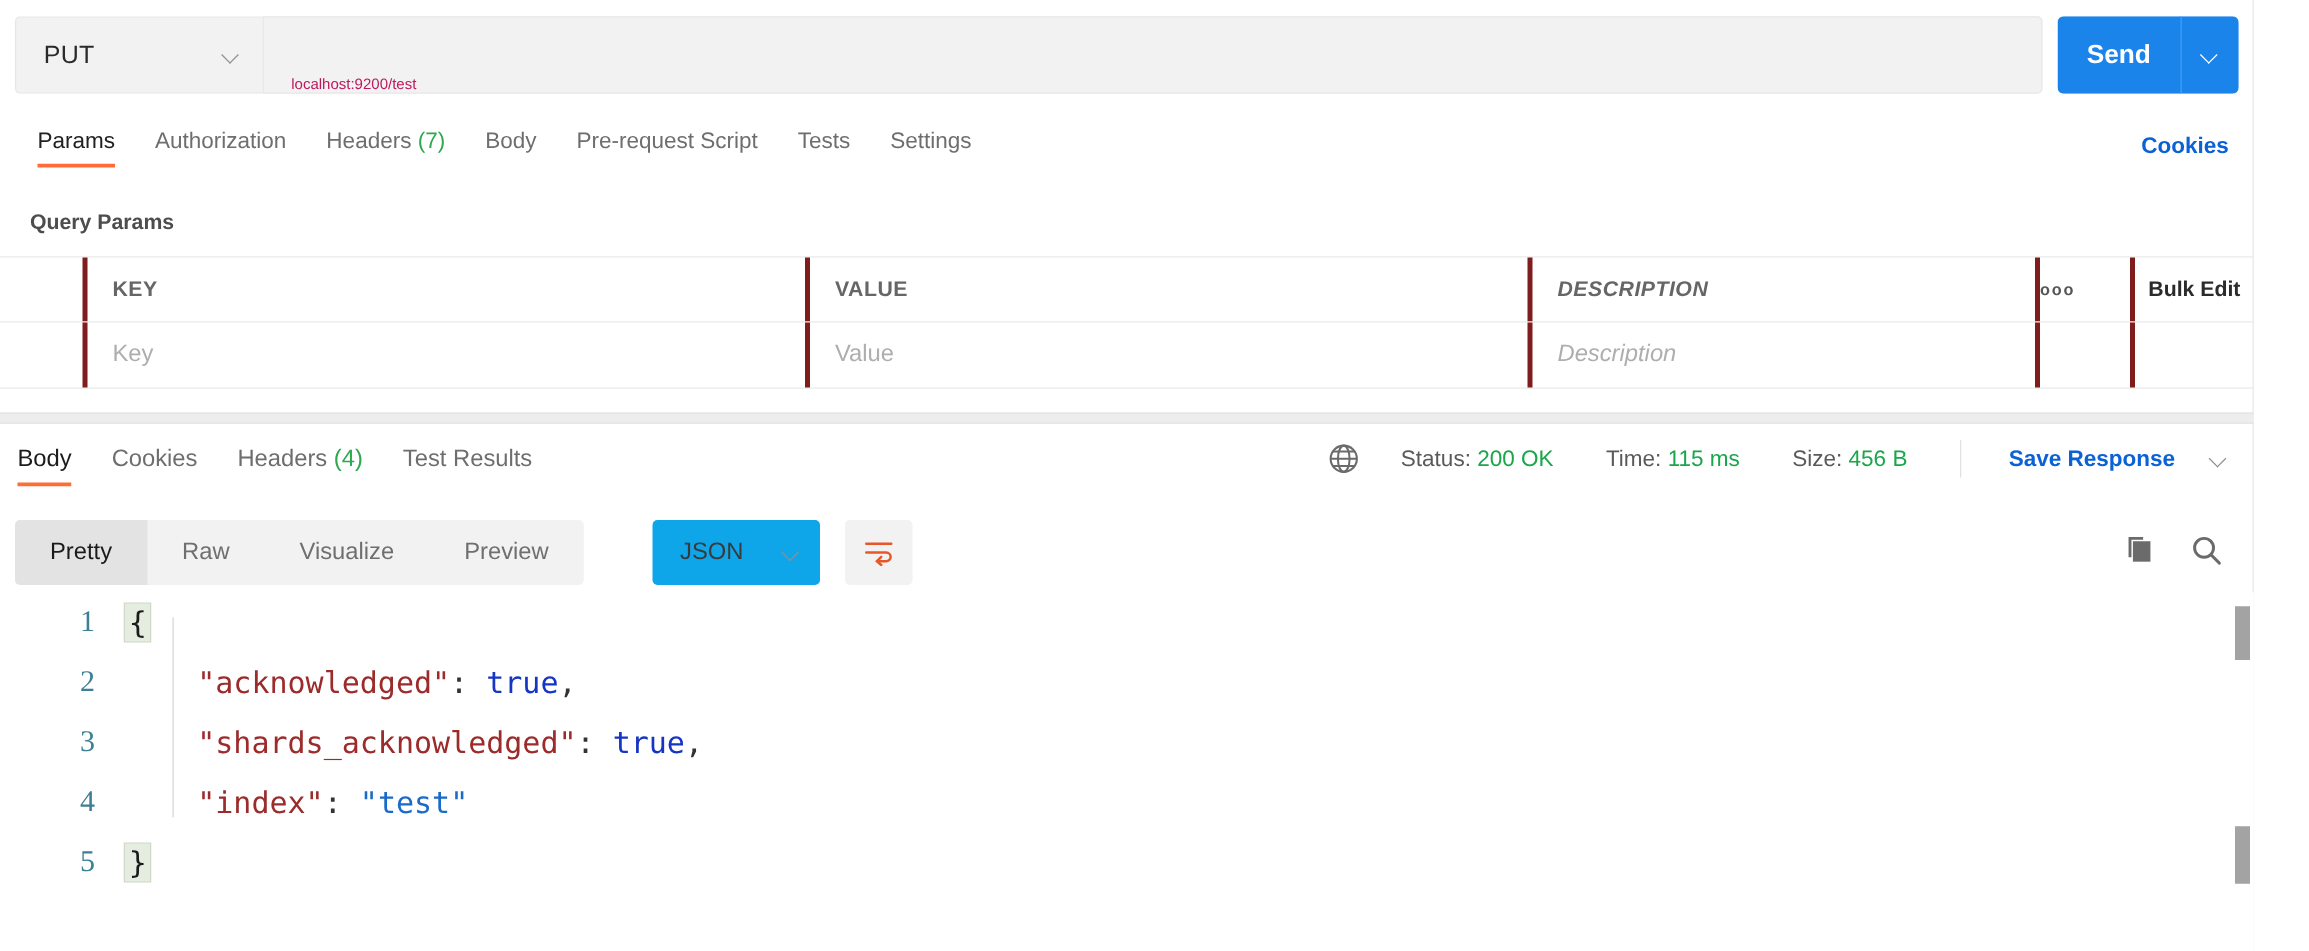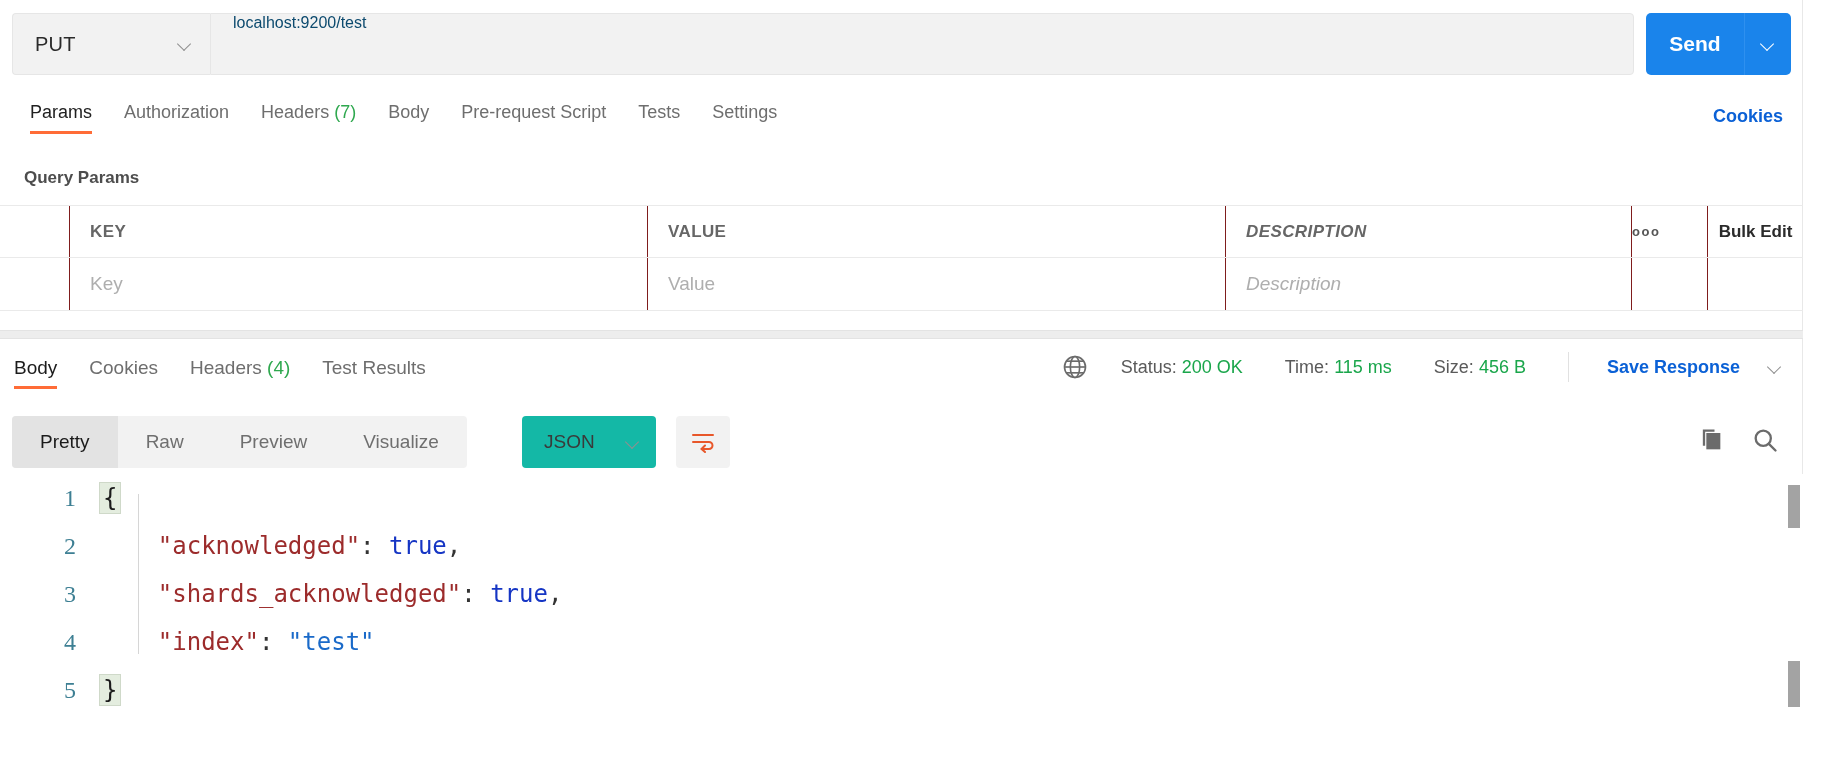--- a/index.html
+++ b/index.html
@@ -25,22 +25,22 @@
   .method-label { font-size:20px; color:#2b2b2b; font-weight:400; letter-spacing:.2px; }
   .chev { width:14px; height:14px; position:relative; }
   .chev::before {
     content:""; position:absolute; left:1px; top:2px; width:9px; height:9px;
     border-right:1.6px solid #8f8f8f; border-bottom:1.6px solid #8f8f8f;
     transform: rotate(45deg);
   }
   .url-input {
     position:absolute; left:210px; top:13px; width:1424px; height:62px;
     background:#f2f2f2; border:1px solid #e6e6e6; border-radius:0 4px 4px 0;
-    display:flex; align-items:flex-start; padding-left:22px;
-    font-size:16px; color:#0c4a6e; cursor:text;
+    display:flex; align-items:flex-end; padding-left:22px;
+    font-size:12px; color:#be185d; cursor:text;
   }
   .send-group {
     position:absolute; left:1646px; top:13px; width:145px; height:62px;
     display:flex; border-radius:5px; overflow:hidden;
   }
   .send-btn {
     flex:1 1 auto; background:#1a84eb; color:#fff;
     display:flex; align-items:center; justify-content:center;
     font-size:21px; font-weight:700; cursor:pointer;
     border-right:1px solid #2e90ef;
@@ -65,21 +65,21 @@
   .cookies-link {
     position:absolute; right:20px; top:18px; font-size:18px; color:#0b61d6; font-weight:700; cursor:pointer;
   }
 
   
   .qp-title { position:absolute; left:24px; top:168px; font-size:17px; font-weight:700; color:#4d4d4d; }
   .table { position:absolute; left:0; top:205px; width:1803px; }
   .thead, .trow { display:flex; width:1803px; border-bottom:1px solid #eaeaea; }
   .thead { border-top:1px solid #eaeaea; height:53px; }
   .trow { height:53px; }
-  .cell { display:flex; align-items:center; padding-left:20px; border-right:1px solid #7f1d1d; }
+  .cell { display:flex; align-items:center; padding-left:20px; border-right:4px solid #7f1d1d; }
   .c-check { width:70px; padding-left:0; }
   .c-key   { width:578px; }
   .c-val   { width:578px; }
   .c-desc  { width:406px;font-style:italic; }
   .c-dots  { width:76px; padding-left:0; }
   .c-bulk  { width:95px; padding-left:0; justify-content:center; border-right:none; }
   .th-text { font-size:17px; font-weight:700; color:#666; letter-spacing:.4px; }
   .ph-text { font-size:19px; color:#aeaeae; }
   .dots { font-size:13px; color:#555; letter-spacing:1.5px; font-weight:700; }
   .bulk { font-size:17px; font-weight:700; color:#2b2b2b; cursor:pointer; white-space:nowrap; }
@@ -105,21 +105,21 @@
   .vbar { width:1px; height:30px; background:#e1e1e1; margin-right:22px; }
   .save-resp { font-size:18px; color:#0b61d6; font-weight:700; cursor:pointer; white-space:nowrap; }
   .save-caret { margin-left:12px; }
 
   
   .bodytools { position:absolute; left:0; top:412px; width:1803px; height:62px; }
   .segs { position:absolute; left:12px; top:4px; display:flex; background:#f2f2f2; border-radius:4px; height:52px; overflow:hidden; }
   .seg { display:flex; align-items:center; padding:0 28px; font-size:19px; color:#6f6f6f; cursor:pointer; }
   .seg.active { background:#e3e3e3; color:#1b1b1b; }
   .fmt-select {
-    position:absolute; left:522px; top:4px; width:134px; height:52px; background:#14b8a6; border-radius:4px;
+    position:absolute; left:522px; top:4px; width:134px; height:52px; background:#0ea5e9; border-radius:4px;
     display:flex; align-items:center; justify-content:space-between; padding:0 16px 0 22px; cursor:pointer;
   }
   .fmt-label { font-size:19px; color:#3a3a3a; }
   .wrap-btn {
     position:absolute; left:676px; top:4px; width:54px; height:52px; background:#f2f2f2; border-radius:4px;
     display:flex; align-items:center; justify-content:center; cursor:pointer;
   }
   .right-icons { position:absolute; right:24px; top:14px; display:flex; align-items:center; gap:26px; }
   .icon-btn { cursor:pointer; display:flex; align-items:center; justify-content:center; }
 
@@ -253,22 +253,22 @@
     </span>
     <span class="vbar"></span>
     <span class="save-resp">Save Response</span>
     <span class="chev save-caret"></span>
   </div>
 
   <div class="bodytools">
     <div class="segs" id="viewmodes">
           <div class="seg active">Pretty</div>
           <div class="seg">Raw</div>
+          <div class="seg">Visualize</div>
           <div class="seg">Preview</div>
-          <div class="seg">Visualize</div>
         </div>
     <div class="fmt-select">
       <span class="fmt-label">JSON</span>
       <span class="chev"></span>
     </div>
     <div class="wrap-btn">
       <svg width="26" height="22" viewBox="0 0 26 22" fill="none" stroke="#e8572a" stroke-width="2" stroke-linecap="round">
         <line x1="3" y1="4" x2="23" y2="4"></line>
         <path d="M3 11 h16 a3.5 3.5 0 0 1 0 7 h-7"></path>
         <polyline points="15,14.5 11.5,18 15,21" fill="none"></polyline>

